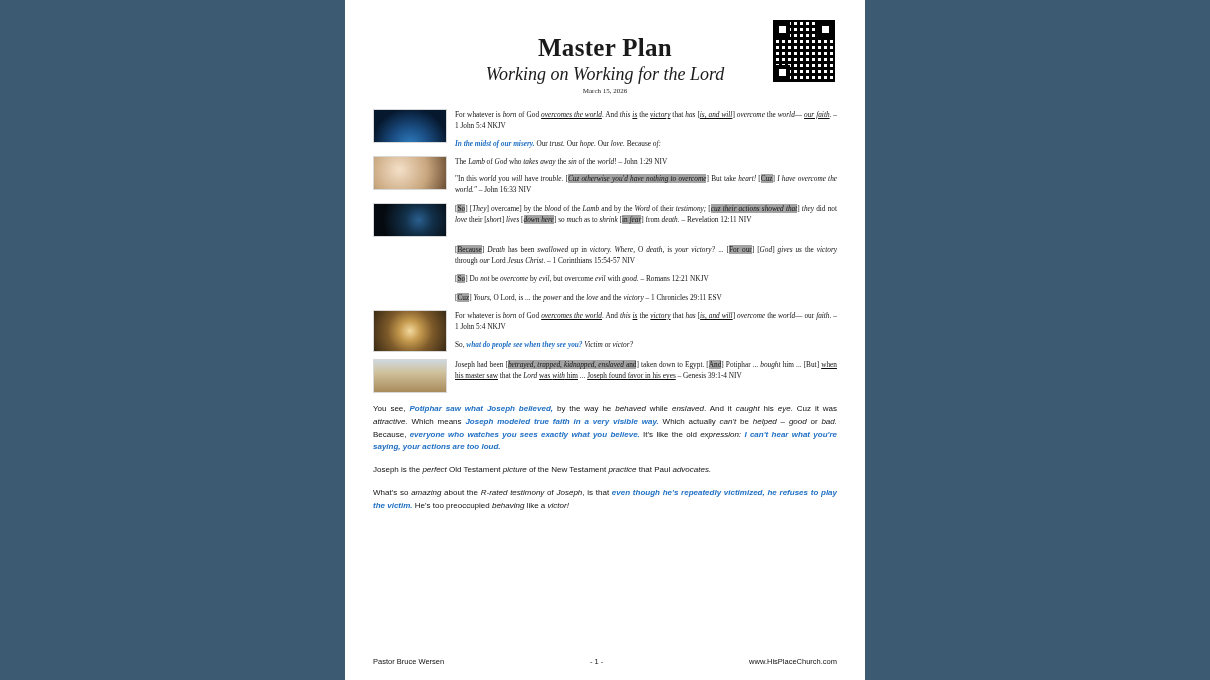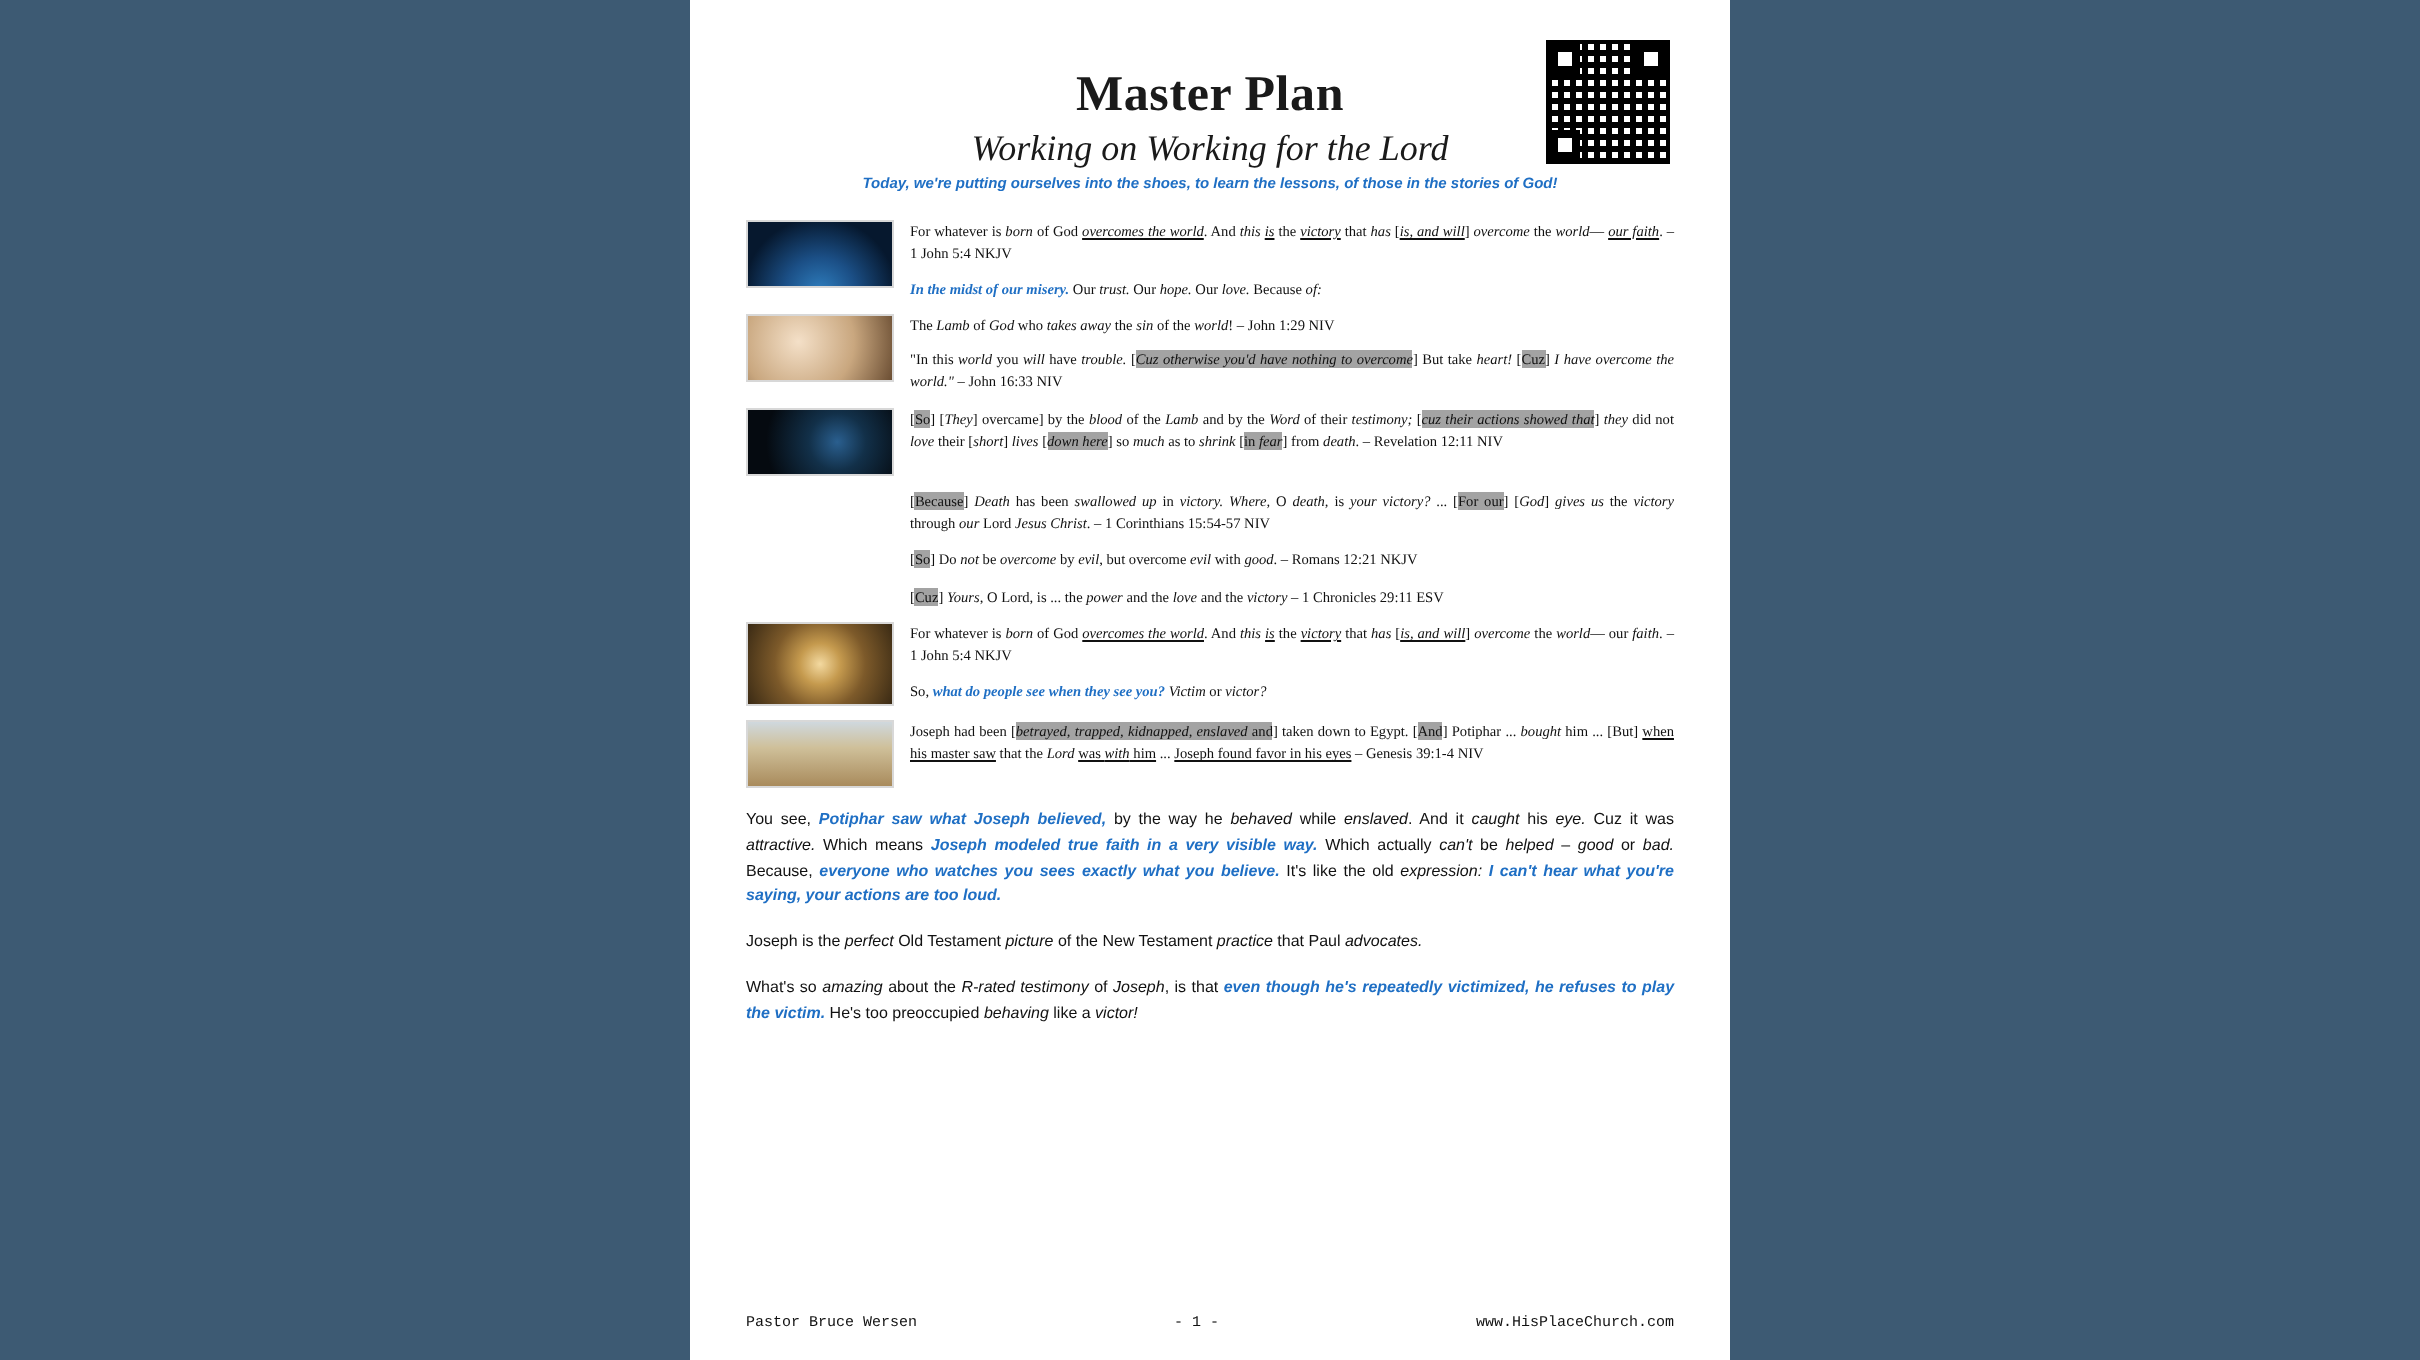--- a/index.html
+++ b/index.html
@@ -165,37 +165,37 @@
   u { text-decoration: underline; }
   .blue { color: #1f6fc4; font-weight: bold; font-style: italic; }
   .hl { background: #a3a3a3; }
   .footer {
     position: absolute;
     left: 28px;
     right: 28px;
     bottom: 14px;
     display: flex;
     justify-content: space-between;
-    font-family: Liberation Mono, monospace;
+    font-family: Liberation Sans, sans-serif;
     font-size: 7.5px;
     color: #111;
   }
 </style>
 </head>
 <body>
 
 <div class="page">
 
   <div class="qr">
       <div class="qr-b"></div>
     </div>
 
   <h1 class="title">Master Plan</h1>
   <div class="subtitle">Working on Working for the Lord</div>
-  <div class="lead">Today, we're putting ourselves into the shoes, to learn the lessons, of those in the stories of God!</div>
+  <div class="date">March 15, 2026</div>
 
 
   <div class="row">
     <div class="thumb earth"></div>
     <div class="txt">
       For whatever is <i>born</i> of God <u><i>overcomes the world</i></u>. And <i>this</i> <u><i>is</i></u> the <u><i>victory</i></u> that <i>has</i> [<u><i>is, and will</i></u>] <i>overcome</i> the <i>world</i>— <u><i>our faith</i></u>. – 1 John 5:4 NKJV
       <div style="height:6px"></div>
       <span class="blue">In the midst of our misery.</span> Our <i>trust.</i> Our <i>hope.</i> Our <i>love.</i> Because <i>of:</i>
     </div>
   </div>

